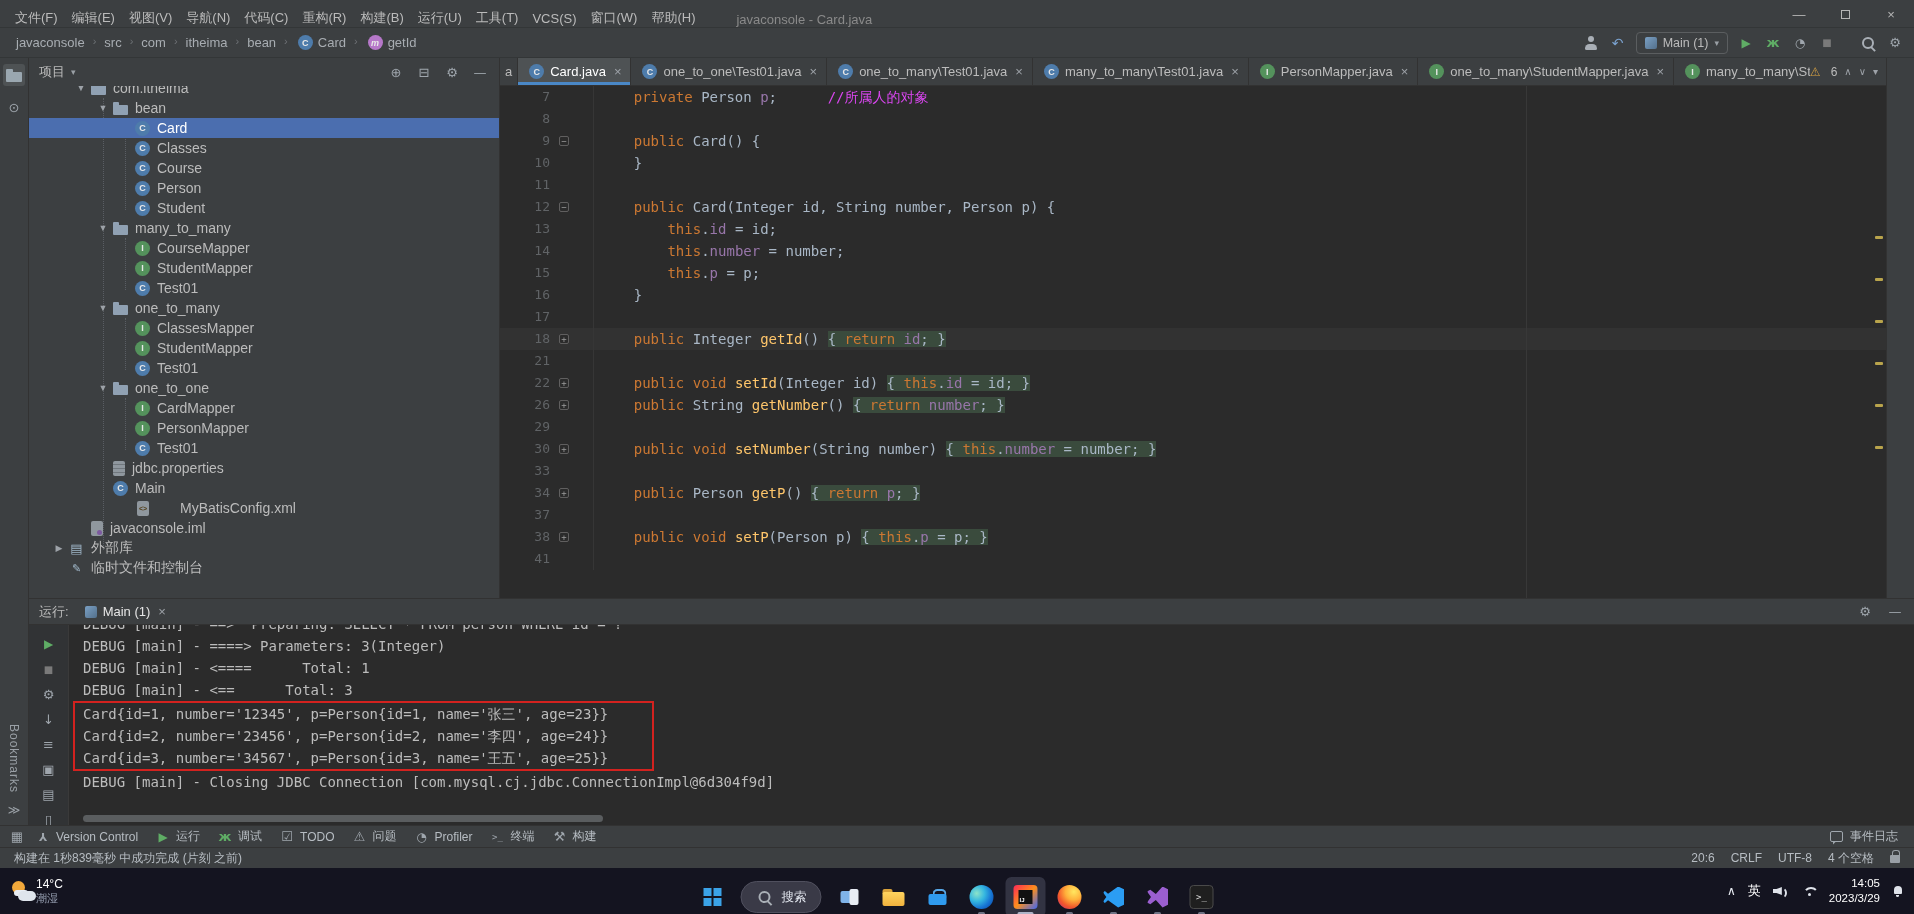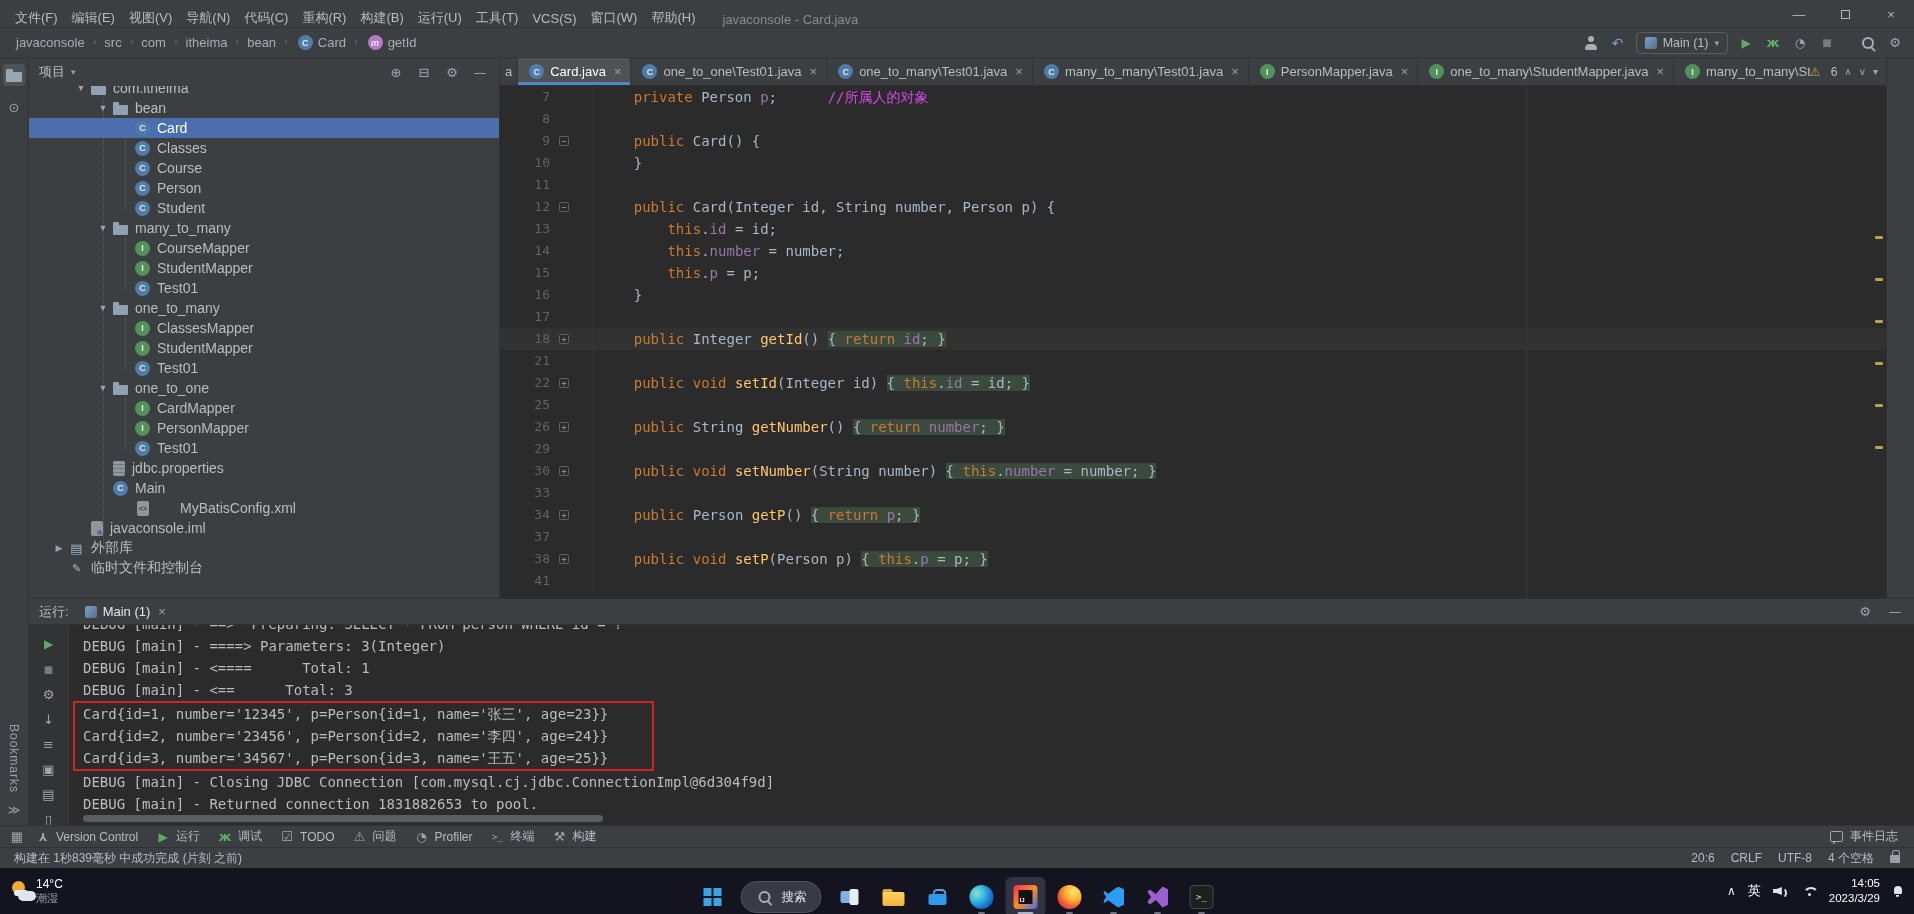--- a/index.html
+++ b/index.html
@@ -3,21 +3,21 @@
 <meta charset="utf-8">
 <style>
 *{margin:0;padding:0;box-sizing:border-box}
 html,body{width:1914px;height:914px;overflow:hidden;background:#000;font-family:"Liberation Sans",sans-serif}
 #window{position:absolute;left:0;top:0;width:1914px;height:914px;background:#3c3f41;overflow:hidden;color:#bbb}
 
 
 .menubar{position:absolute;left:0;top:0;right:0;height:28px;background:#3c3f41;border-bottom:1px solid #333637;display:flex;align-items:flex-end;padding-left:8px;font-size:13px;color:#bbb}
 #menu-items{display:flex;align-items:center}
 .menu-item{padding:0 7px;white-space:nowrap}
-.win-title{margin-left:20px;color:#8a8a8a;white-space:nowrap}
+.win-title{margin-left:34px;color:#8a8a8a;white-space:nowrap}
 .win-controls{position:absolute;right:0;top:0;height:28px;display:flex}
 .win-btn{width:46px;height:28px;display:flex;align-items:center;justify-content:center;color:#b6b6b6;font-size:13px}
 .maxbox{width:9px;height:9px;border:1px solid #b6b6b6;display:inline-block}
 
 
 .navbar{position:absolute;left:0;top:28px;right:0;height:30px;background:#3c3f41;border-bottom:1px solid #333637;display:flex;align-items:center;padding:0 10px 0 16px;font-size:13px;color:#a8adb2}
 #breadcrumbs{display:flex;}
 .crumb{display:flex;align-items:center;gap:5px}
 .crumb-sep{margin:0 8px;color:#6d7175;font-size:11px}
 .nav-right{margin-left:auto;display:flex;align-items:center;gap:9px}
@@ -581,27 +581,20 @@
           <span class="gut">
             <span class="gut-num">22</span>
             <span class="gut-fold">
               <span class="fold-box">+</span>
             </span>
           </span>
           <span class="ltext"><span class="seg-p">    </span><span class="seg-k">public void </span><span class="seg-m">setId</span><span class="seg-p">(Integer id) </span><span class="seg-p seg-fold">{ </span><span class="seg-k seg-fold">this</span><span class="seg-p seg-fold">.</span><span class="seg-f seg-fold">id</span><span class="seg-p seg-fold"> = id; </span><span class="seg-p seg-fold">}</span></span>
         </div>
         <div class="code-line">
           <span class="gut">
-            <span class="gut-num">25</span>
-            <span class="gut-fold"></span>
-          </span>
-          <span class="ltext"></span>
-        </div>
-        <div class="code-line">
-          <span class="gut">
             <span class="gut-num">26</span>
             <span class="gut-fold">
               <span class="fold-box">+</span>
             </span>
           </span>
           <span class="ltext"><span class="seg-p">    </span><span class="seg-k">public </span><span class="seg-p">String </span><span class="seg-m">getNumber</span><span class="seg-p">() </span><span class="seg-p seg-fold">{ </span><span class="seg-k seg-fold">return </span><span class="seg-f seg-fold">number</span><span class="seg-p seg-fold">; </span><span class="seg-p seg-fold">}</span></span>
         </div>
         <div class="code-line">
           <span class="gut">
             <span class="gut-num">29</span>
@@ -698,21 +691,20 @@
           <div class="cline clipped">DEBUG [main] - ==&gt;  Preparing: SELECT * FROM person WHERE id = ?</div>
           <div class="cline">DEBUG [main] - ====&gt; Parameters: 3(Integer)</div>
           <div class="cline">DEBUG [main] - &lt;====      Total: 1</div>
           <div class="cline">DEBUG [main] - &lt;==      Total: 3</div>
           <div class="red-box">
             <div class="cline">Card{id=1, number='12345', p=Person{id=1, name='张三', age=23}}</div>
             <div class="cline">Card{id=2, number='23456', p=Person{id=2, name='李四', age=24}}</div>
             <div class="cline">Card{id=3, number='34567', p=Person{id=3, name='王五', age=25}}</div>
           </div>
           <div class="cline">DEBUG [main] - Closing JDBC Connection [com.mysql.cj.jdbc.ConnectionImpl@6d304f9d]</div>
-          <div class="cline">DEBUG [main] - Returned connection 1831882653 to pool.</div>
         </div>
       <div class="hscroll"></div>
     </div>
   </div>
 
   <div class="tw-bar">
     <span class="uic">▦</span>
     <div id="tw-left" class="tw-group">
         <div class="tw-btn">
           <span class="uic uic-version-control">Y</span>

